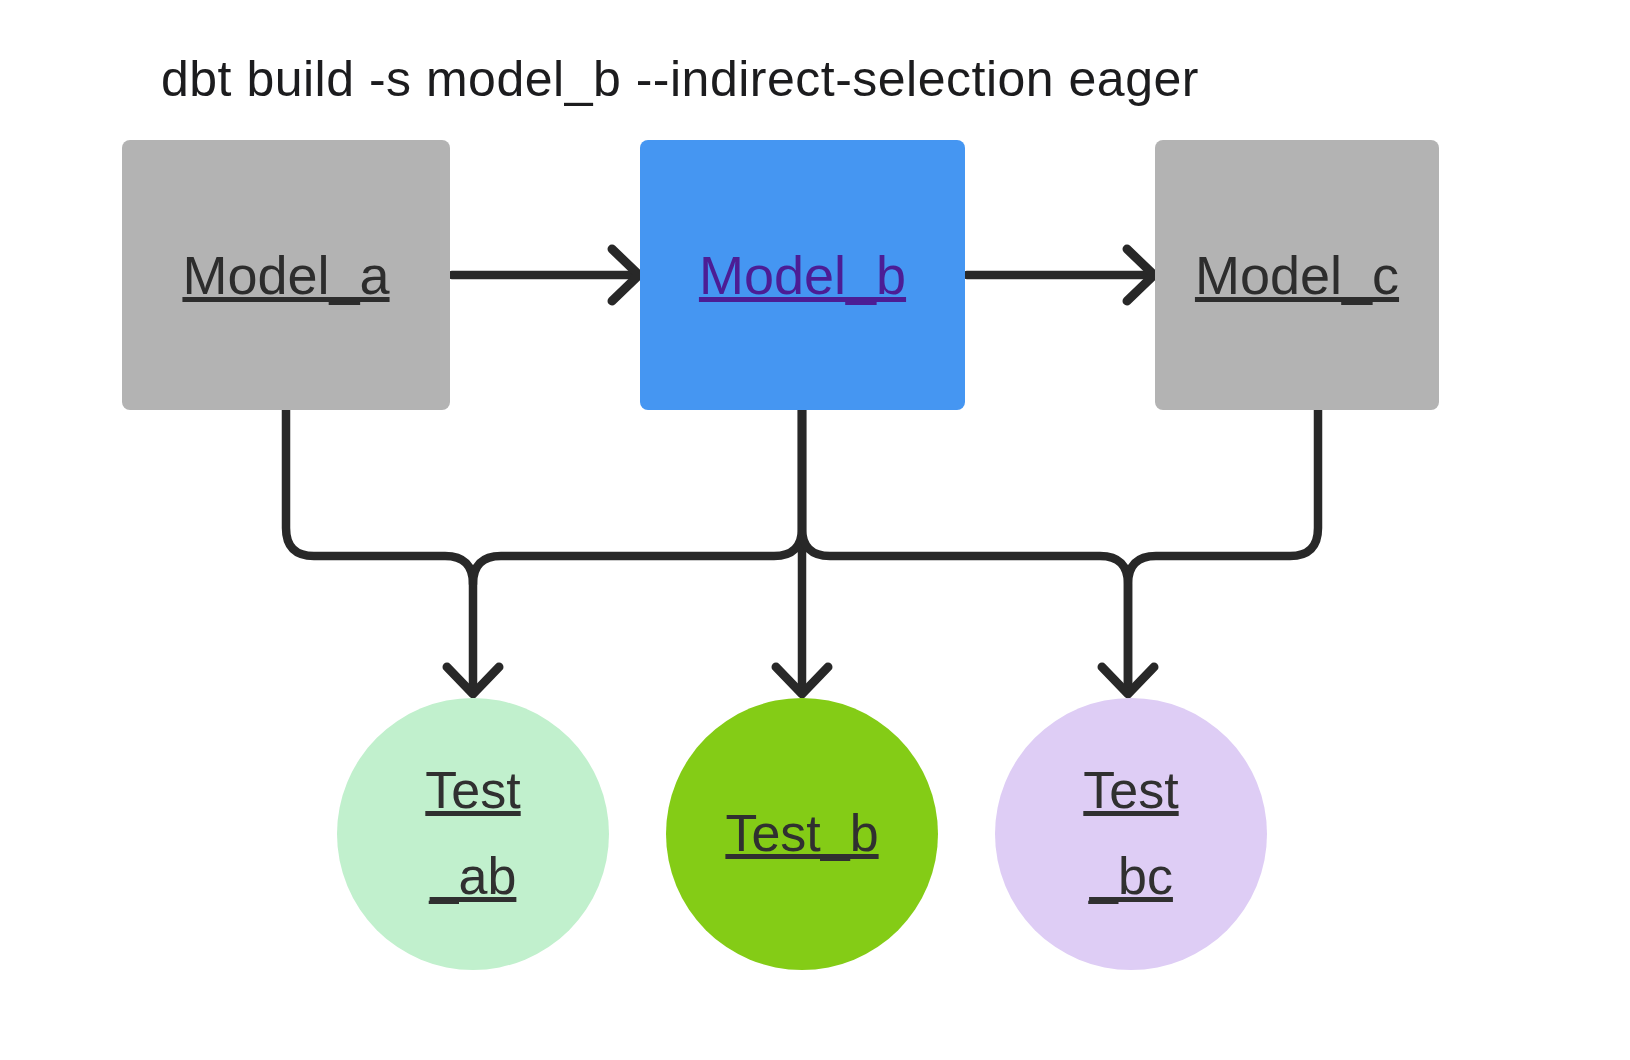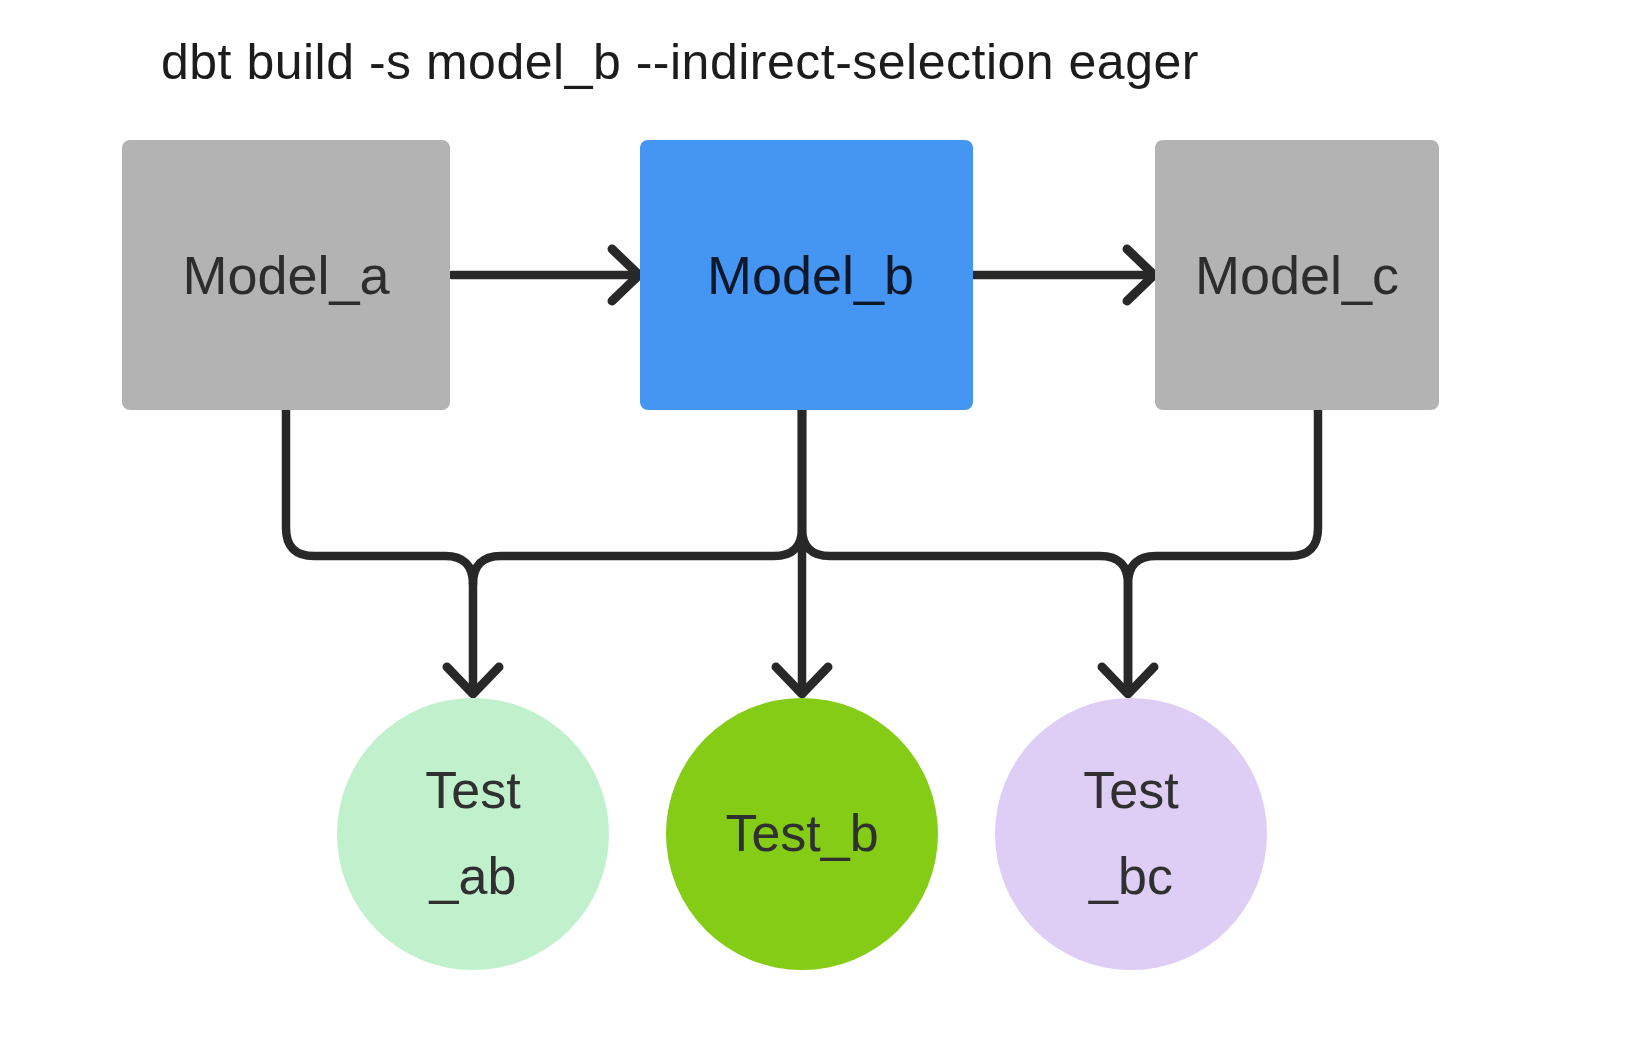--- a/index.html
+++ b/index.html
@@ -7,21 +7,21 @@
     position: relative;
     width: 1630px;
     height: 1060px;
     background: #ffffff;
     overflow: hidden;
     font-family: "Liberation Sans", sans-serif;
   }
   .title {
     position: absolute;
     left: 161px;
-    top: 33px;
+    top: 50px;
     font-size: 50px;
     font-weight: 400;
     color: #1c1c1e;
     white-space: nowrap;
     letter-spacing: 0.5px;
   }
   .edges {
     position: absolute;
     left: 0; top: 0;
     width: 1630px;
@@ -35,30 +35,30 @@
     justify-content: center;
     text-align: center;
     color: #2d2d2d;
   }
   .node.box {
     width: 328px;
     height: 270px;
     border-radius: 8px;
     font-size: 54px;
   }
-  .node.box.selected { color: #0f172a; padding-left: 8px; }
+  .node.box.selected { color: #4c1d95; }
   .node.circle {
     width: 272px;
     height: 272px;
     border-radius: 50%;
     font-size: 52px;
     line-height: 1.65;
     color: #303030;
   }
-  .node .label { white-space: nowrap; }
+  .node .label { white-space: nowrap; text-decoration: underline; }
 </style>
 </head>
 <body>
 
 <div class="canvas">
 
   <div class="title">dbt build -s model_b --indirect-selection eager</div>
 
   <svg class="edges" viewBox="0 0 1630 1060" xmlns="http://www.w3.org/2000/svg">
     <g fill="none" stroke-width="8.5" stroke-linecap="round" stroke-linejoin="round" style="stroke: rgb(40, 40, 40);">

